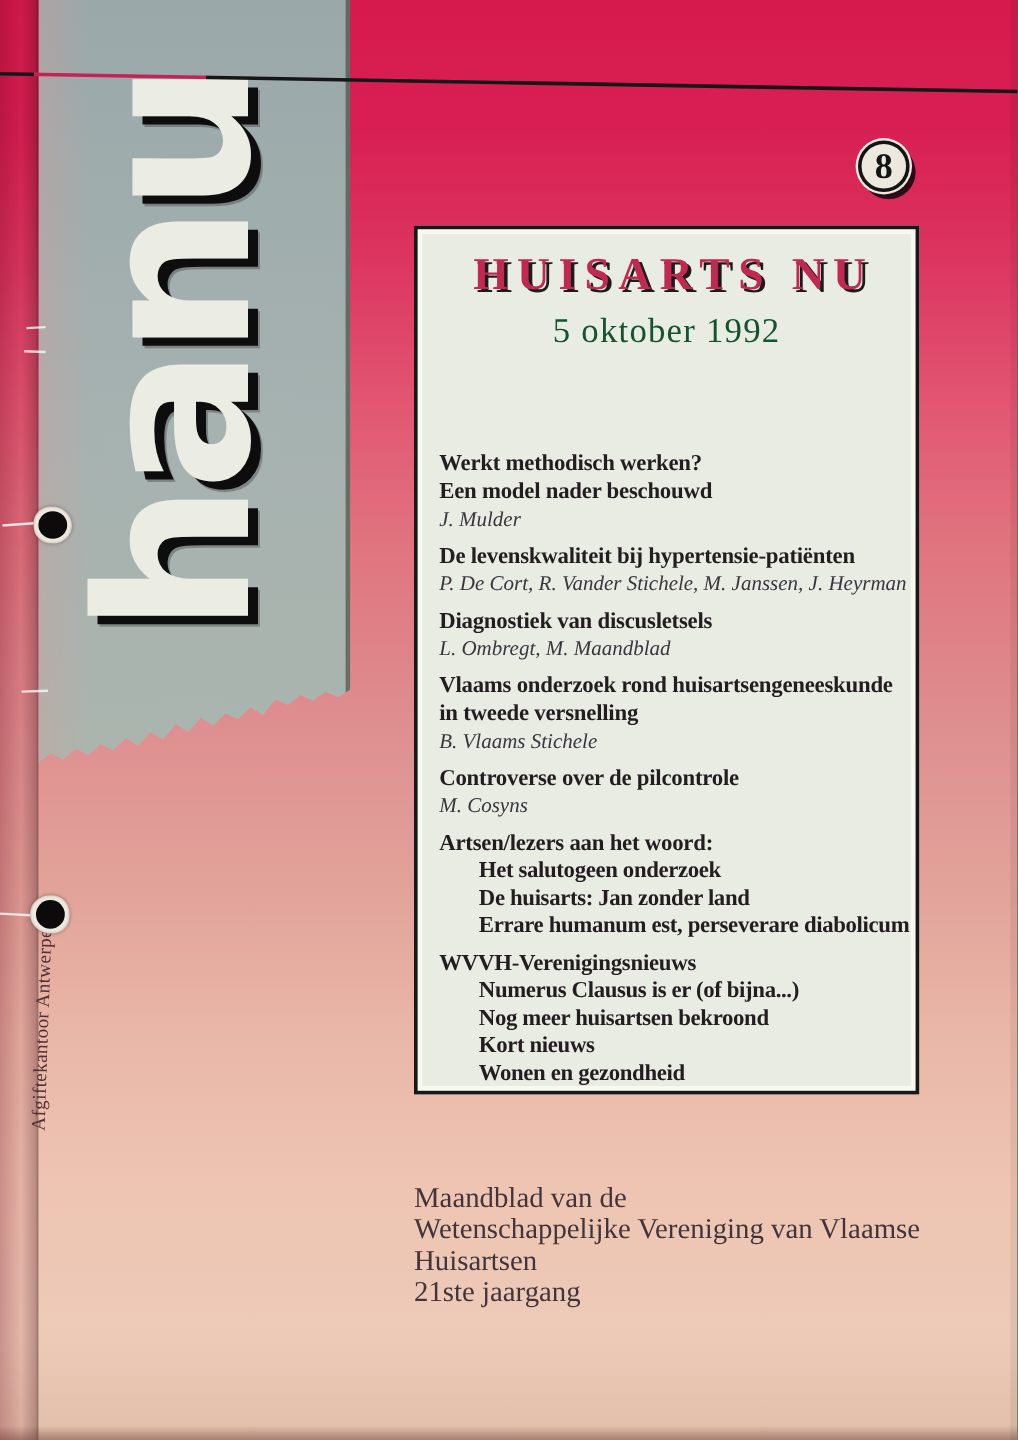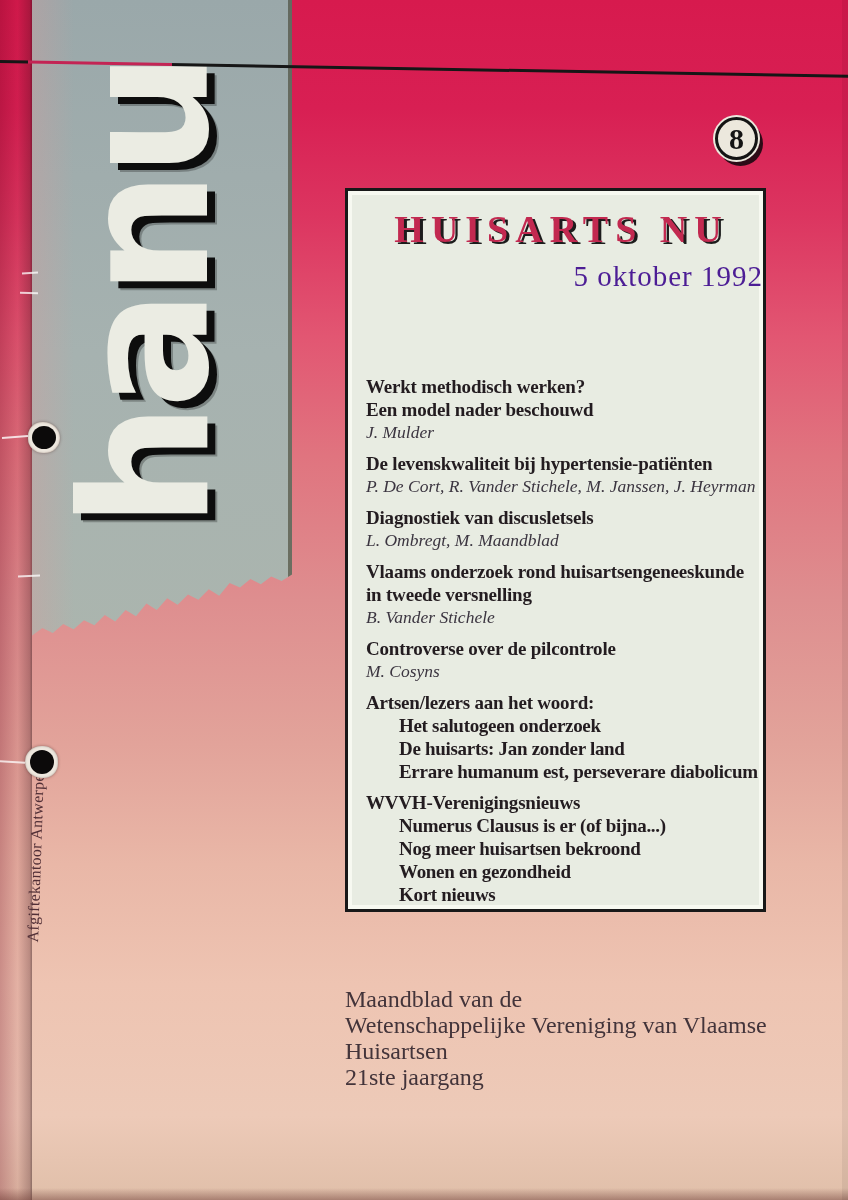--- a/index.html
+++ b/index.html
@@ -62,22 +62,22 @@
     position:absolute;left:345px;top:188px;width:421px;height:724px;z-index:4;
     box-sizing:border-box;background:#e8ece2;border:3px solid #181818;
     box-shadow:inset 0 0 0 4px #f7f9f1;overflow:hidden;
   }
   .box-title{
     margin-top:17px;text-align:center;
     font-weight:700;font-size:38px;line-height:42px;letter-spacing:7px;
     color:#c22950;text-shadow:3px 2px 0 #1c1c1c;white-space:nowrap;margin-left:12px;
   }
   .box-date{
-    margin-top:9px;text-align:right;font-size:29px;line-height:34px;
-    letter-spacing:1px;color:#4c1d95;
+    margin-top:9px;text-align:center;font-size:29px;line-height:34px;
+    letter-spacing:1px;color:#14532d;
   }
   .toc{margin:82px 14px 0 18px;}
   .toc-entry{margin-bottom:8px;}
   .entry-title{
     font-weight:700;font-size:19px;line-height:23px;color:#231c20;
     letter-spacing:-0.2px;white-space:nowrap;
   }
   .entry-sub{
     font-weight:700;font-size:19px;line-height:23px;color:#231c20;
     letter-spacing:-0.3px;margin-left:33px;white-space:nowrap;
@@ -150,38 +150,38 @@
           <div class="entry-title">De levenskwaliteit bij hypertensie-patiënten</div>
           <div class="entry-authors">P. De Cort, R. Vander Stichele, M. Janssen, J. Heyrman</div>
         </div>
         <div class="toc-entry">
           <div class="entry-title">Diagnostiek van discusletsels</div>
           <div class="entry-authors">L. Ombregt, M. Maandblad</div>
         </div>
         <div class="toc-entry">
           <div class="entry-title">Vlaams onderzoek rond huisartsengeneeskunde</div>
           <div class="entry-title">in tweede versnelling</div>
-          <div class="entry-authors">B. Vander Stichele</div>
+          <div class="entry-authors">B. Vlaams Stichele</div>
         </div>
         <div class="toc-entry">
           <div class="entry-title">Controverse over de pilcontrole</div>
           <div class="entry-authors">M. Cosyns</div>
         </div>
         <div class="toc-entry">
           <div class="entry-title">Artsen/lezers aan het woord:</div>
           <div class="entry-sub">Het salutogeen onderzoek</div>
           <div class="entry-sub">De huisarts: Jan zonder land</div>
           <div class="entry-sub">Errare humanum est, perseverare diabolicum</div>
         </div>
         <div class="toc-entry">
           <div class="entry-title">WVVH-Verenigingsnieuws</div>
           <div class="entry-sub">Numerus Clausus is er (of bijna...)</div>
           <div class="entry-sub">Nog meer huisartsen bekroond</div>
+          <div class="entry-sub">Kort nieuws</div>
           <div class="entry-sub">Wonen en gezondheid</div>
-          <div class="entry-sub">Kort nieuws</div>
         </div>
       </div>
   </div>
 
   <div class="imprint">
     <div>Maandblad van de</div>
     <div>Wetenschappelijke Vereniging van Vlaamse Huisartsen</div>
     <div>21ste jaargang</div>
   </div>
 

